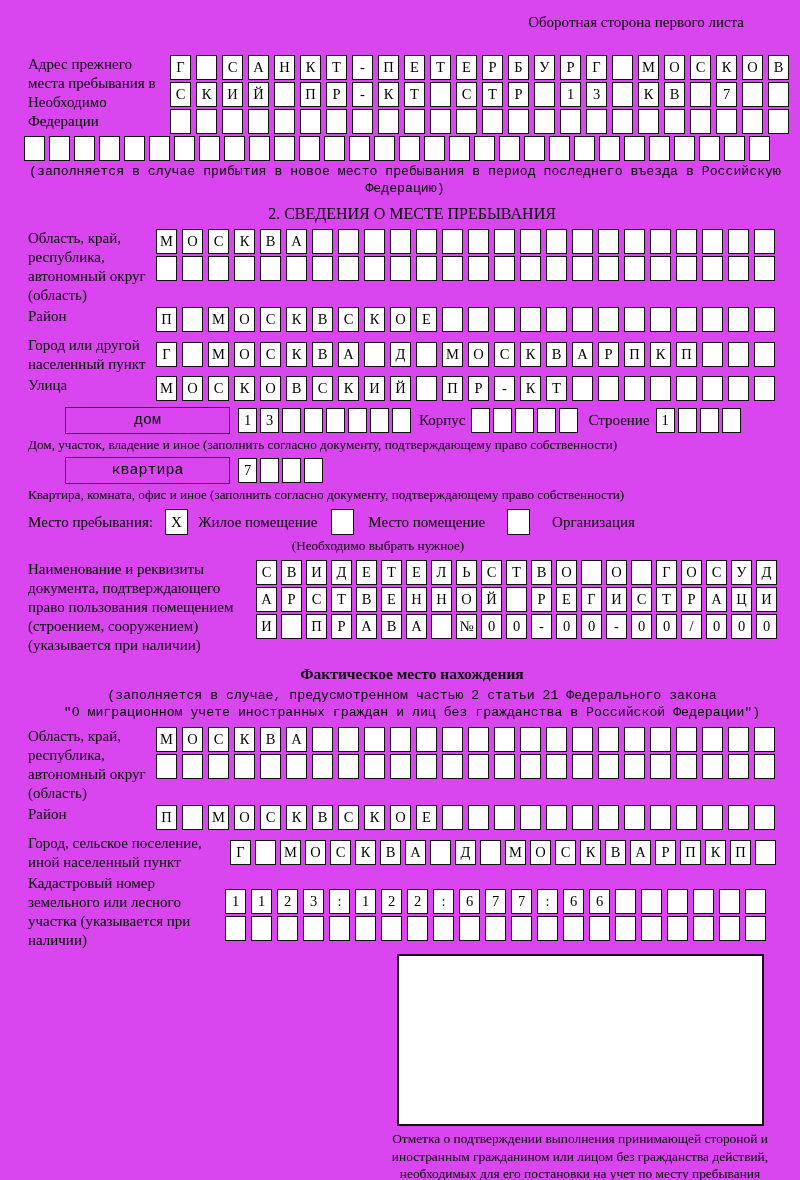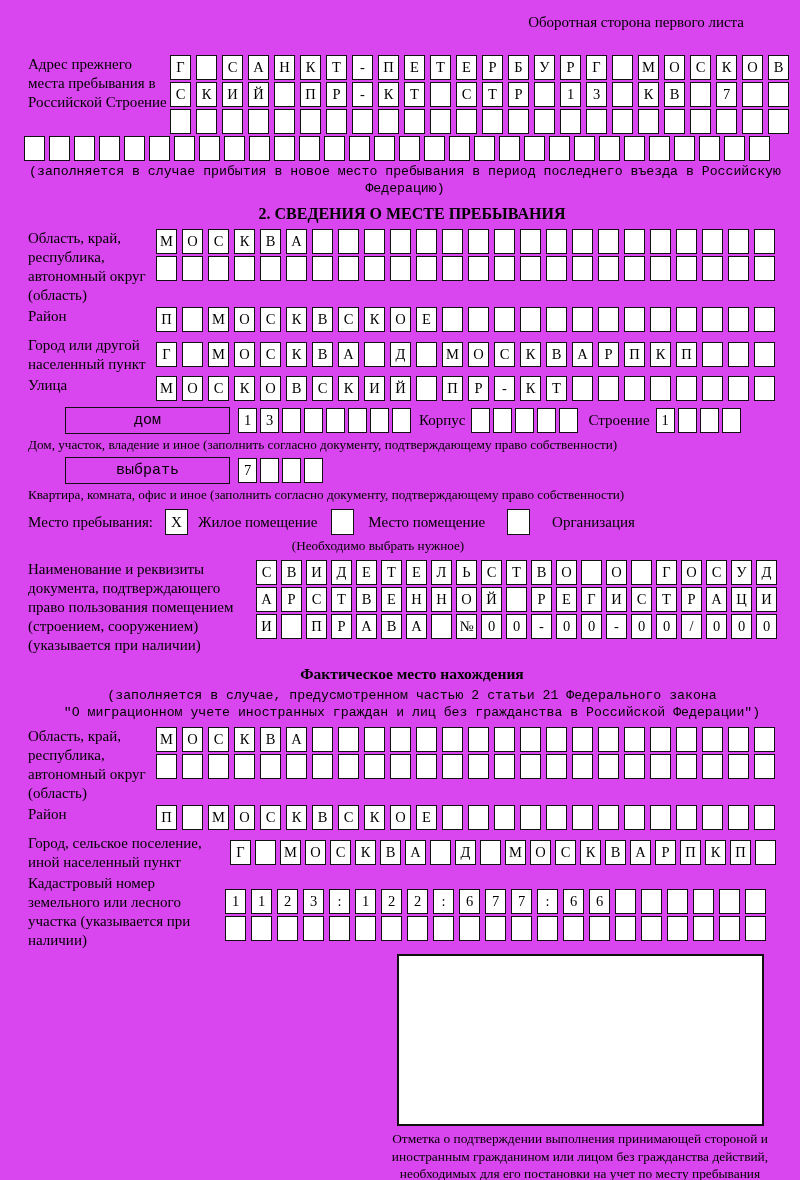--- a/index.html
+++ b/index.html
@@ -18,42 +18,42 @@
   .cellrow.small{ gap:3px; }
   .cell{
     box-sizing:border-box; flex:none; width:21px; height:25px;
     border:1.6px solid #111; display:flex; align-items:center; justify-content:center;
     font-size:14.5px; background:#fff;
   }
   .cellrow.small .cell{ width:19px; }
   .cell.checkbox{ width:23px; height:26px; font-size:15px; }
   .note{ font-size:13.2px; line-height:17px; }
   .center{ text-align:center;font-family:Liberation Mono, monospace; }
-  .sec-title{ font-size:16px; font-weight:bold; text-align:center; margin:8px 0 6px 0; }
+  .sec-title{ font-size:16px; font-weight:normal; text-align:center; margin:8px 0 6px 0; }
   .sub-title{ font-size:15.5px; font-weight:bold; text-align:center; margin:10px 0 4px 0; }
   .widebox{
     box-sizing:border-box; flex:none; border:1.6px solid #111; width:165px; height:27px;
     display:flex; align-items:center; justify-content:center; font-size:15px;font-family:Liberation Mono, monospace;
   }
   .inline-label{ font-size:15px; flex:none; }
   .house-row{ margin-left:37px; display:flex; align-items:center; margin-top:4px; }
   .stay-row{ display:flex; align-items:center; font-size:15px; margin-top:6px; }
   .stamp-box{ box-sizing:border-box; border:2px solid #111; width:367px; height:172px; margin-left:369px; margin-top:4px; background:#fff; }
   .stamp-caption{ width:404px; margin-left:350px; margin-top:4px; text-align:center; font-size:13.4px; line-height:17.5px; }
   .mt2{margin-top:2px}.mt6{margin-top:6px}
 </style>
 </head>
 <body>
 
 <div class="page">
 
   <div class="top-note">Оборотная сторона первого листа</div>
 
   <div class="fieldrow">
-    <div class="flabel" style="width:142px">Адрес прежнего места пребывания в Российской Строение</div>
+    <div class="flabel" style="width:142px">Адрес прежнего места пребывания в Необходимо Федерации</div>
     <div class="cellcol">
       <div class="cellrow">
           <span class="cell">Г</span>
           <span class="cell"></span>
           <span class="cell">С</span>
           <span class="cell">А</span>
           <span class="cell">Н</span>
           <span class="cell">К</span>
           <span class="cell">Т</span>
           <span class="cell">-</span>
@@ -339,21 +339,21 @@
         <span class="cell">1</span>
         <span class="cell"></span>
         <span class="cell"></span>
         <span class="cell"></span>
       </div>
   </div>
   <div class="note mt2">Дом, участок, владение и иное (заполнить согласно документу, подтверждающему право собственности)</div>
 
   <div class="house-row">
     <div class="widebox">
-      <span>выбрать</span>
+      <span>квартира</span>
     </div>
     <div class="cellrow small" style="margin:0 8px">
         <span class="cell">7</span>
         <span class="cell"></span>
         <span class="cell"></span>
         <span class="cell"></span>
       </div>
   </div>
   <div class="note mt2">Квартира, комната, офис и иное (заполнить согласно документу, подтверждающему право собственности)</div>
 

